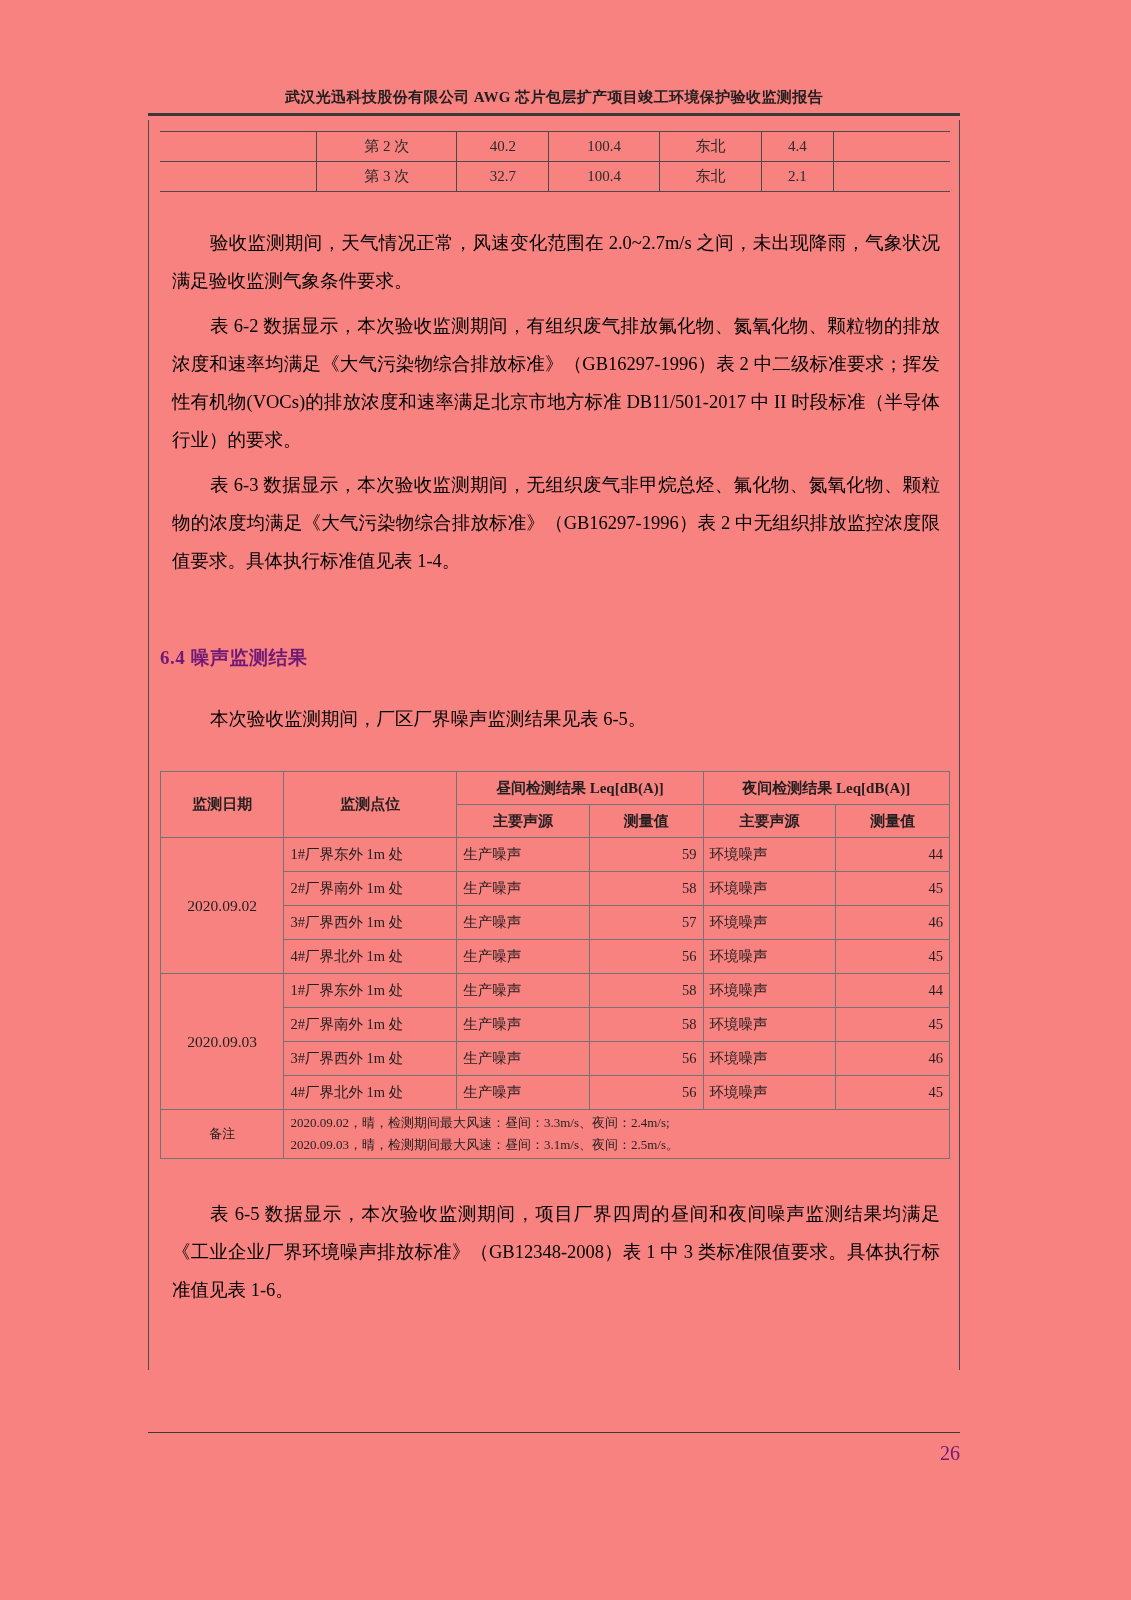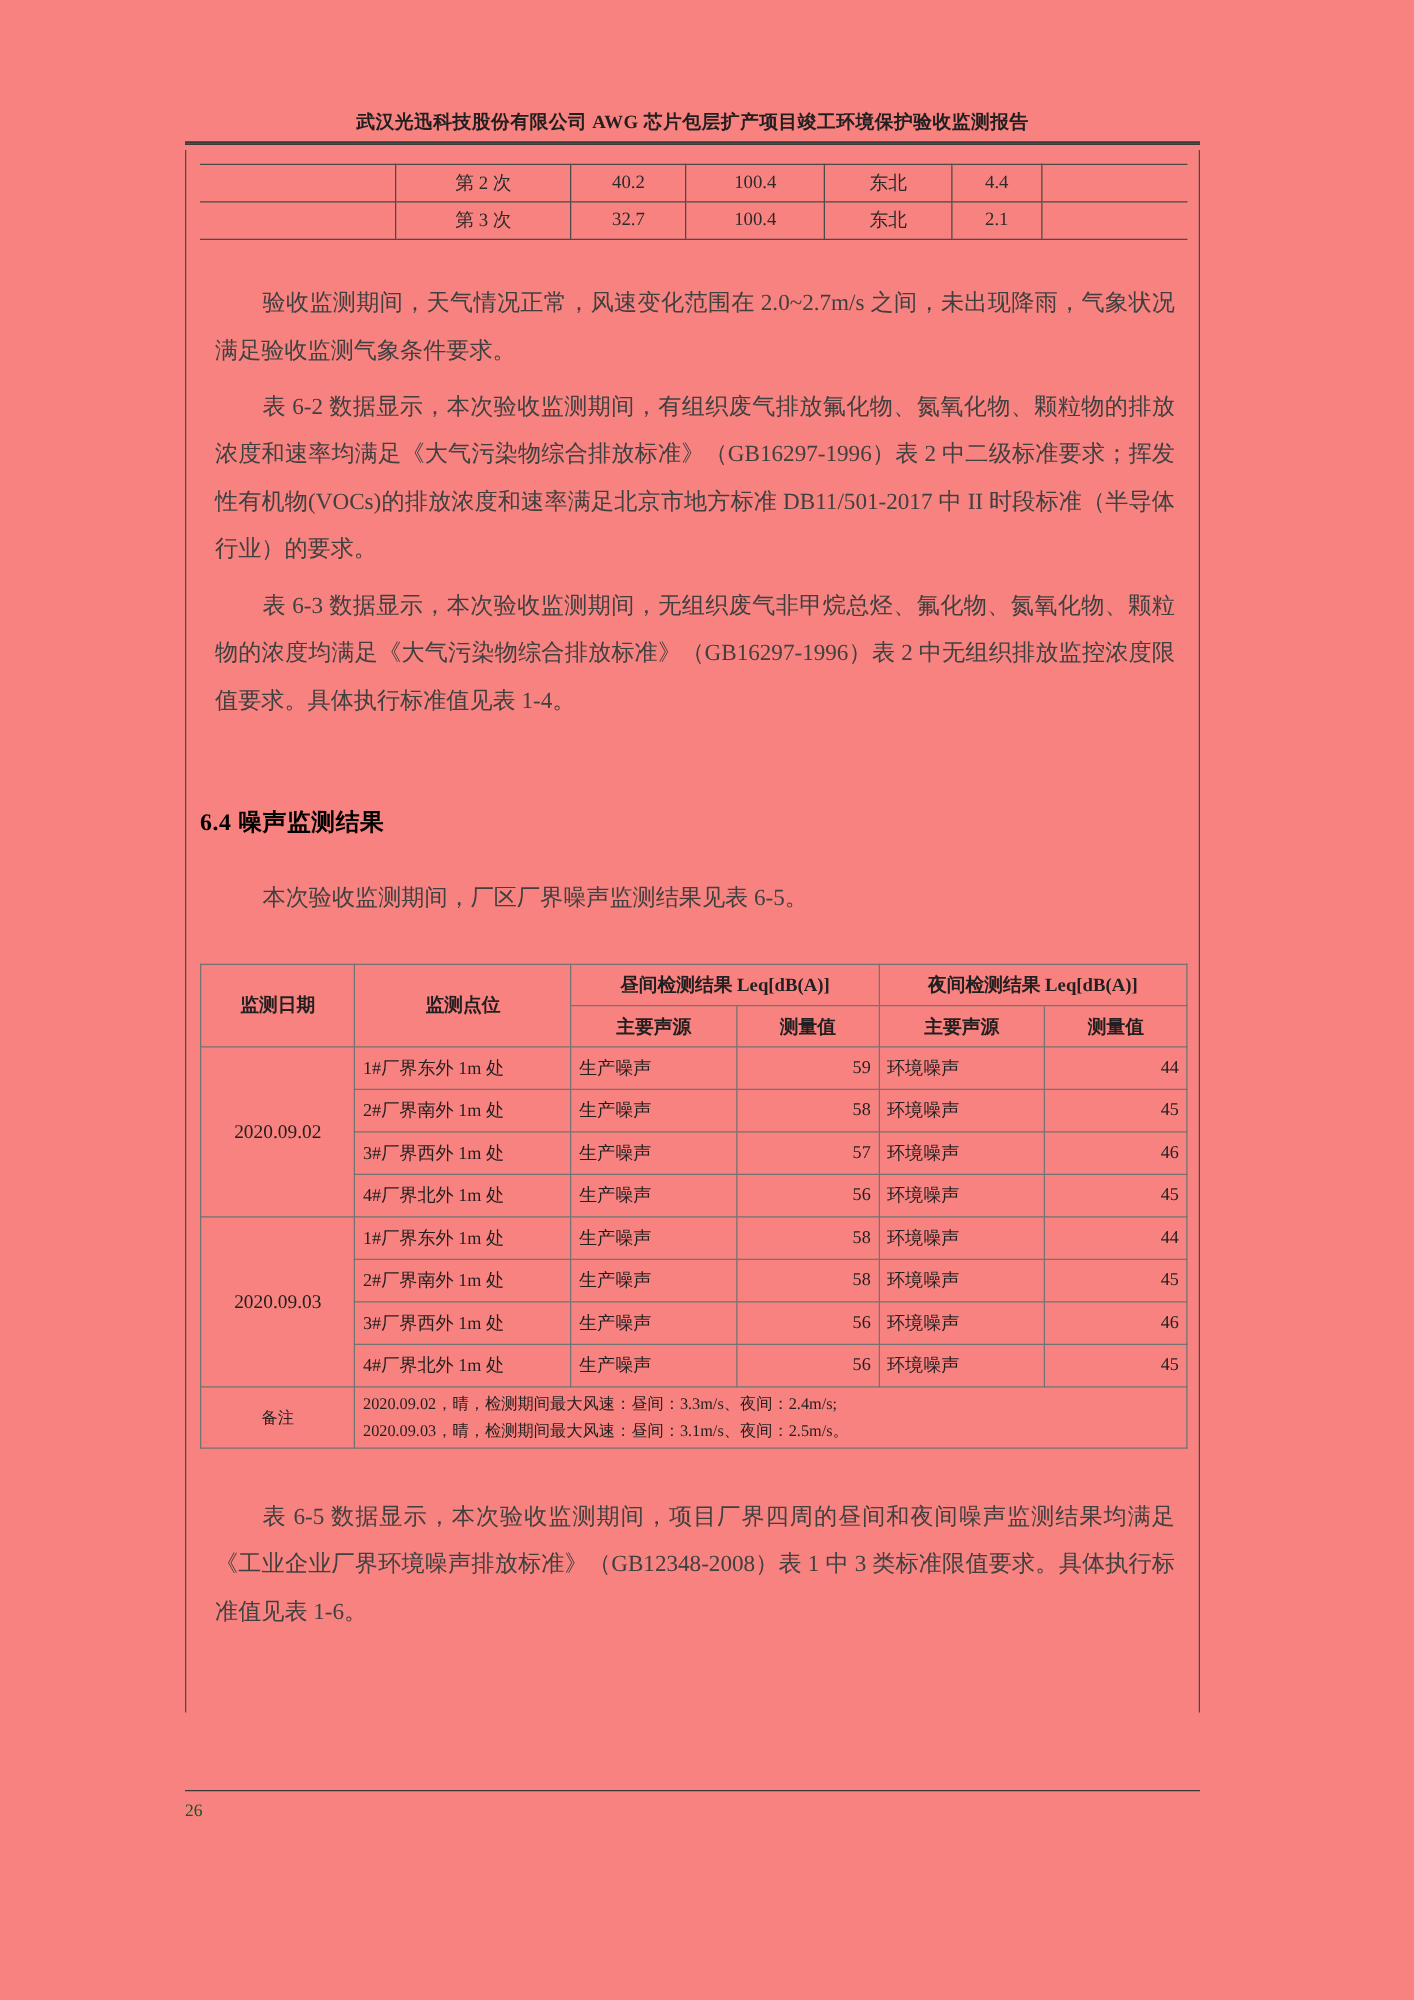--- a/index.html
+++ b/index.html
@@ -58,23 +58,23 @@
     top: 1432px;
     left: 148px;
     width: 812px;
     border-top: 1px solid #3a3a3a;
   }
   .page-number {
     position: absolute;
     top: 1442px;
     left: 148px;
     width: 812px;
-    text-align: left;
-    font-size: 14px;
-    color: #14532d;
+    text-align: right;
+    font-size: 20px;
+    color: #701a75;
   }
 
   
   .top-table {
     position: absolute;
     top: 131px;
     left: 160px;
     width: 790px;
     border-collapse: collapse;
     font-size: 15px;
@@ -92,29 +92,29 @@
   
   p.para {
     position: absolute;
     margin: 0;
     width: 768px;
     left: 172px;
     font-size: 18.5px;
     line-height: 38px;
     text-indent: 38px;
     text-align: justify;
-    color: #404040;
+    color: #000000;
     font-family: "Liberation Serif", serif;
   }
   .sec-title {
     position: absolute;
     left: 160px;
     font-size: 19px;
     font-weight: bold;
-    color: #000000;
+    color: #701a75;
     letter-spacing: 0.5px;
   }
   .table-caption {
     position: absolute;
     left: 160px;
     width: 790px;
     text-align: center;
     font-size: 18px;
     font-weight: bold;
     color: #231f20;

